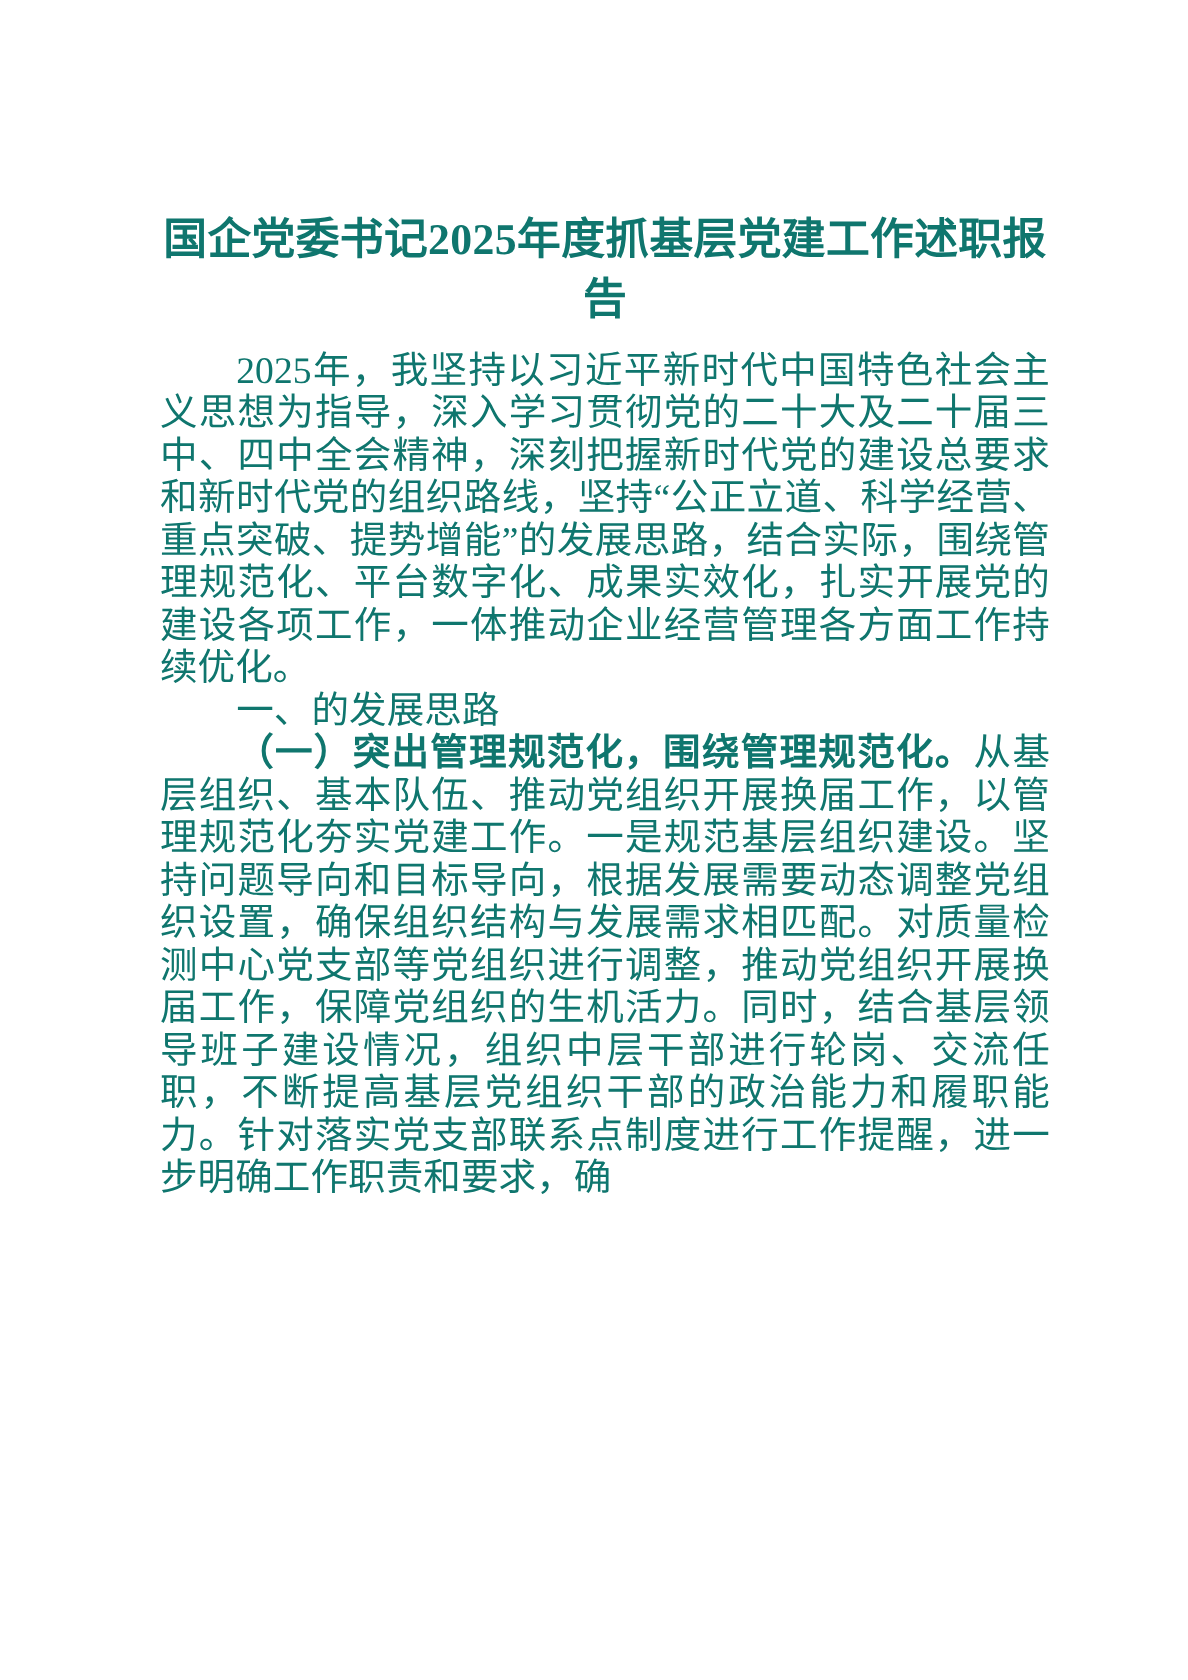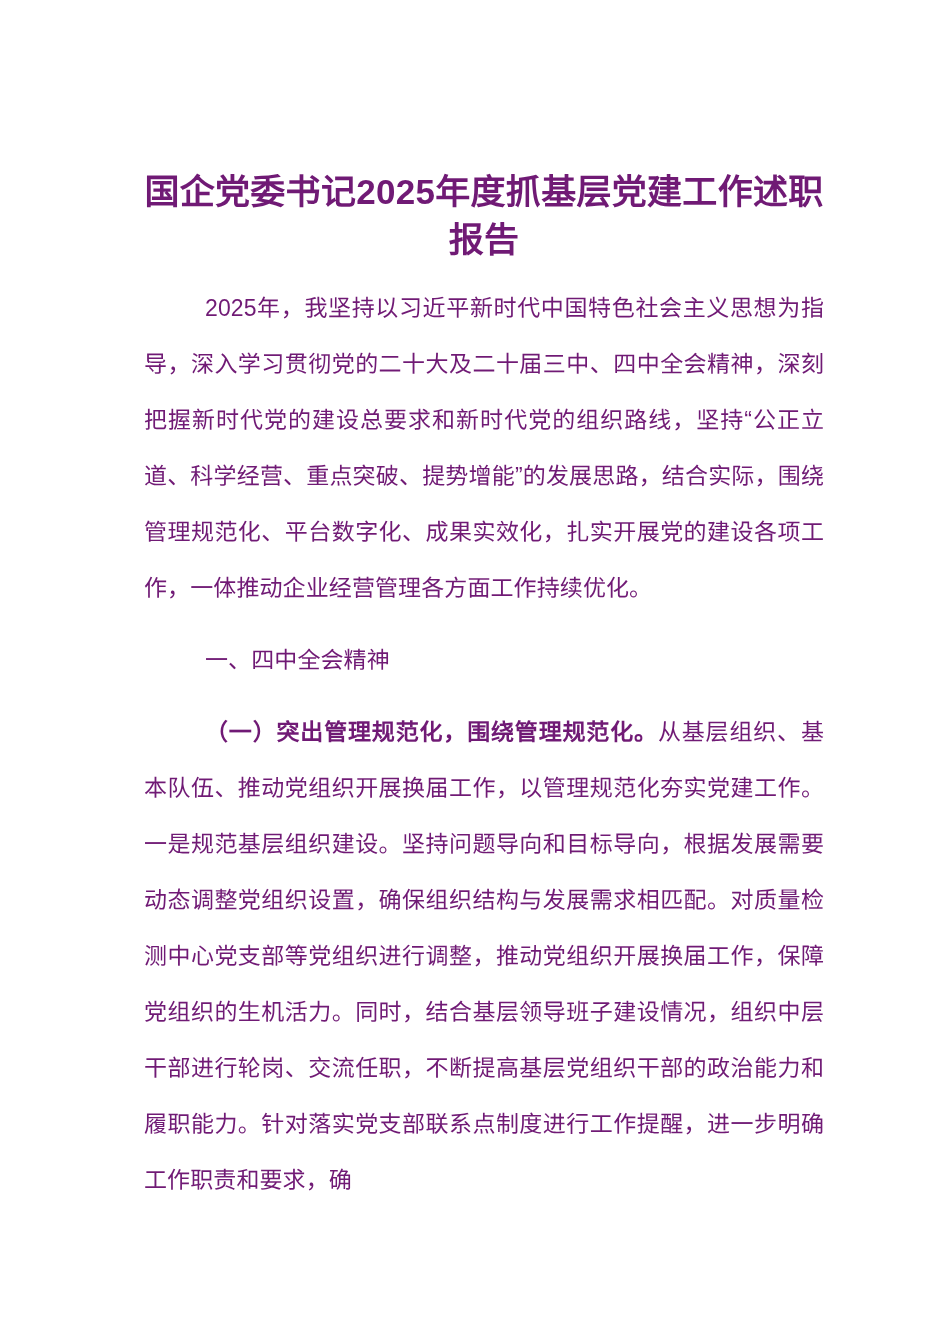--- a/index.html
+++ b/index.html
@@ -9,22 +9,22 @@
     background: #ffffff;
   }
 
   .page {
     position: relative;
     width: 950px;
     height: 1344px;
     background: #ffffff;
     overflow: hidden;
     box-sizing: border-box;
-    font-family: Liberation Sans, sans-serif;
-    color: #701a75;
+    font-family: Liberation Serif, serif;
+    color: #0f766e;
     -webkit-font-smoothing: antialiased;
   }
 
   .doc-body {
     position: absolute;
     left: 128px;
     top: 168px;
     width: 712px;
   }
 
@@ -32,26 +32,26 @@
     font-size: 35px;
     font-weight: bold;
     line-height: 48px;
     text-align: center;
     letter-spacing: 0.3px;
     margin: 0 0 16px 0;
     word-break: break-all;
   }
 
   .para {
-    font-size: 23px;
-    line-height: 56px;
+    font-size: 30px;
+    line-height: 34px;
     text-align: justify;
     text-justify: inter-ideograph;
     text-align-last: left;
-    margin: 16px;
+    margin: 0;
     letter-spacing: 0.1px;
     word-break: break-all;
   }
 
   .para + .para {
     margin-top: 0;
   }
 
   .indent-2 {
     text-indent: 61px;
@@ -66,21 +66,21 @@
 <body>
 
 <div class="page">
 
   <div class="doc-body">
 
     <h1 class="doc-title">国企党委书记2025年度抓基层党建工作述职报告</h1>
 
     <p class="para indent-2">2025年，我坚持以习近平新时代中国特色社会主义思想为指导，深入学习贯彻党的二十大及二十届三中、四中全会精神，深刻把握新时代党的建设总要求和新时代党的组织路线，坚持“公正立道、科学经营、重点突破、提势增能”的发展思路，结合实际，围绕管理规范化、平台数字化、成果实效化，扎实开展党的建设各项工作，一体推动企业经营管理各方面工作持续优化。</p>
 
-    <p class="para indent-2">一、四中全会精神</p>
+    <p class="para indent-2">一、的发展思路</p>
 
     <p class="para indent-2">
       <b class="bold">（一）突出管理规范化，围绕管理规范化。</b><span>从基层组织、基本队伍、推动党组织开展换届工作，以管理规范化夯实党建工作。一是规范基层组织建设。坚持问题导向和目标导向，根据发展需要动态调整党组织设置，确保组织结构与发展需求相匹配。对质量检测中心党支部等党组织进行调整，推动党组织开展换届工作，保障党组织的生机活力。同时，结合基层领导班子建设情况，组织中层干部进行轮岗、交流任职，不断提高基层党组织干部的政治能力和履职能力。针对落实党支部联系点制度进行工作提醒，进一步明确工作职责和要求，确</span>
     </p>
 
   </div>
 
 </div>
 
 </body></html>

